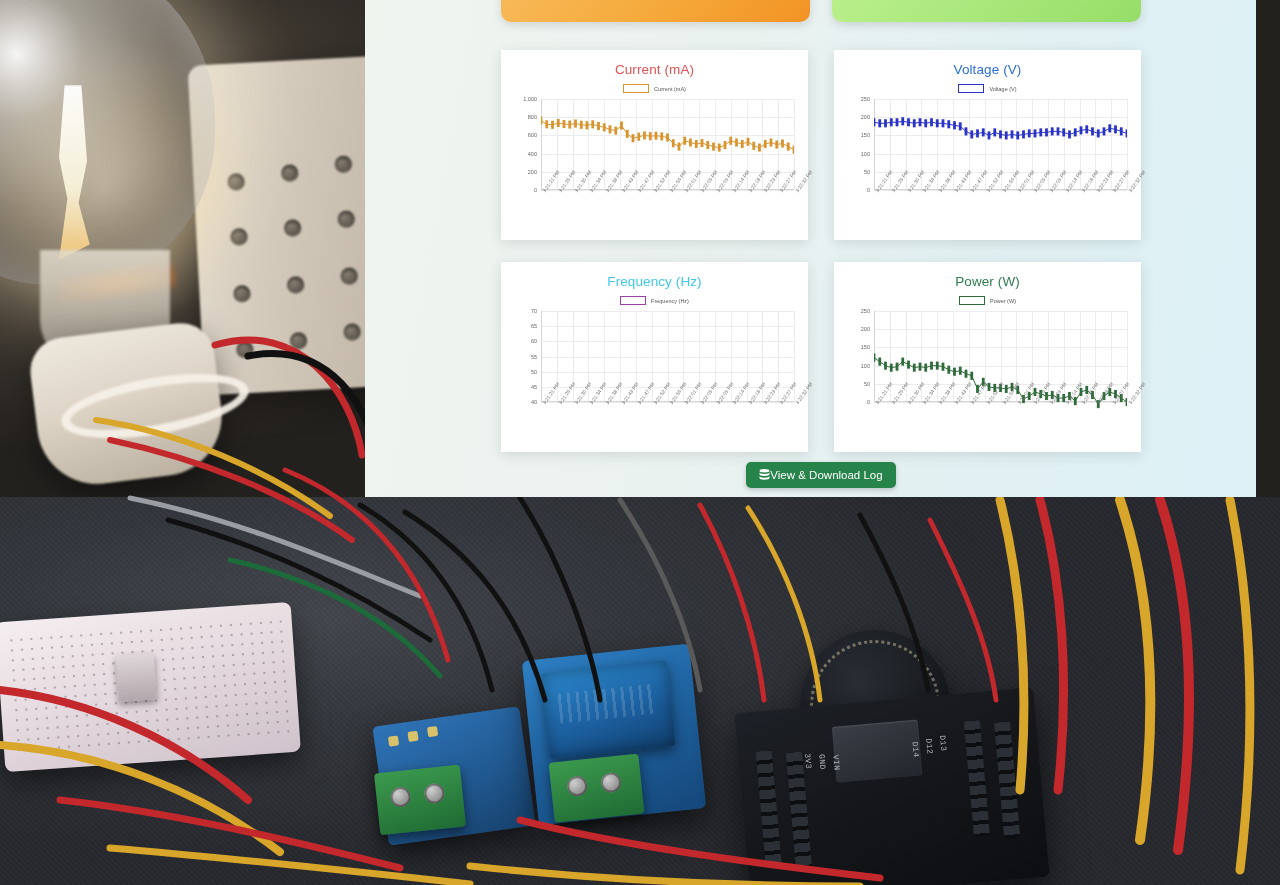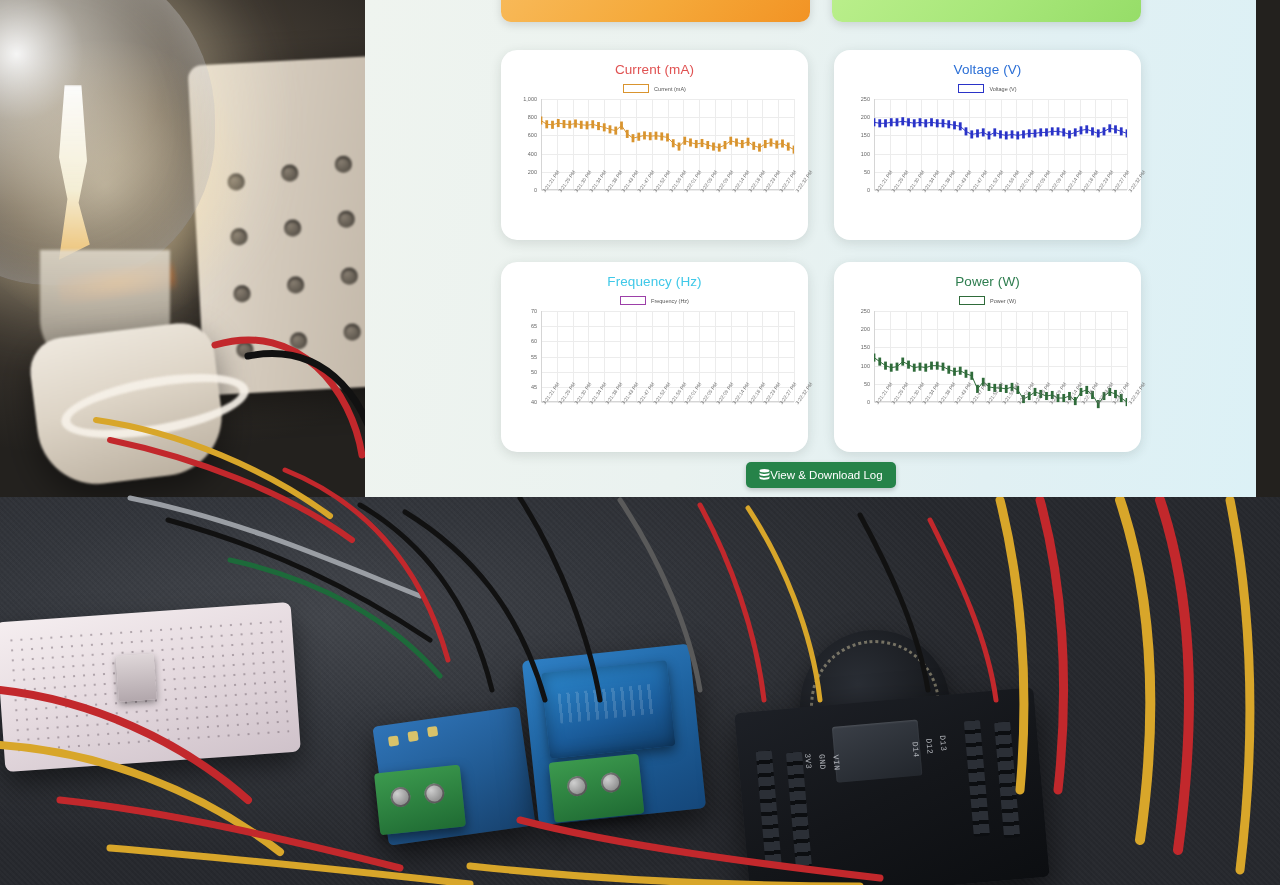--- a/index.html
+++ b/index.html
@@ -199,21 +199,21 @@
   }
   .kpi { flex:1; border-radius:10px; box-shadow:0 3px 10px rgba(0,0,0,.13); }
   .kpi.orange { background:linear-gradient(135deg,#f8bc5e 0%,#f5a93a 55%,#f29324 100%); }
   .kpi.green  { background:linear-gradient(135deg,#bdf08e 0%,#a8e77a 55%,#96dd68 100%); }
 
   .grid {
     position:absolute; left:136px; top:50px; width:640px;
     display:grid; grid-template-columns:1fr 1fr; gap:22px 26px;
   }
   .card {
-    background:#fff; border-radius:16px;
+    background:#fff; border-radius:0;
     box-shadow:0 3px 12px rgba(30,45,40,.13);
     padding:10px 10px 8px 10px;
     height:190px;
     display:flex; flex-direction:column;
   }
   .card-title {
     text-align:center; font-size:13.5px; font-weight:400; letter-spacing:.1px;
     margin-top:2px;
   }
   .legend {

